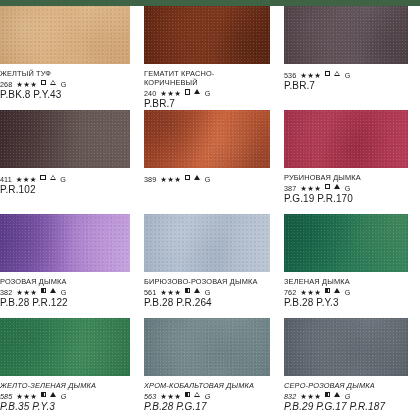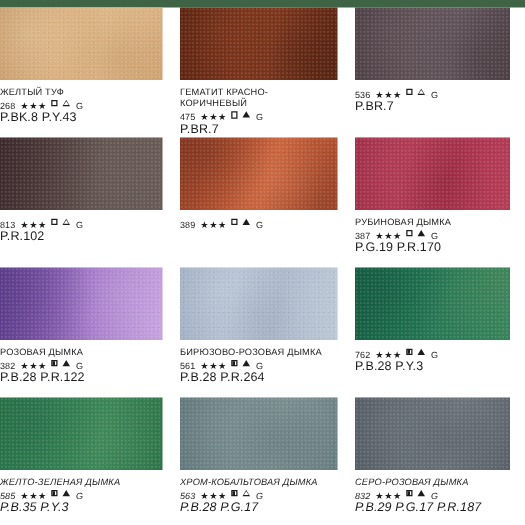--- a/index.html
+++ b/index.html
@@ -179,21 +179,21 @@
 
       <div class="cell c2">
         <div class="swatch" style="background: linear-gradient(100deg, rgb(89, 34, 15) 0%, rgb(116, 48, 26) 34%, rgb(131, 57, 31) 58%, rgb(93, 38, 18) 100%);">
           <div class="mott" style="background-image: radial-gradient(circle at 25% 30%, rgba(150, 70, 35, 0.55), transparent 50%), radial-gradient(circle at 78% 72%, rgba(45, 18, 8, 0.55), transparent 52%), radial-gradient(circle at 55% 15%, rgba(120, 55, 25, 0.4), transparent 45%);"></div>
           <div class="tex"></div>
         </div>
         <div class="info">
           <div class="cname">ГЕМАТИТ КРАСНО-
 КОРИЧНЕВЫЙ</div>
           <div class="meta">
-            <span class="num">475</span>
+            <span class="num">240</span>
             <span class="stars">★★★</span>
             <span class="sq"></span>
             <span class="tri"></span>
             <span class="gl">G</span>
           </div>
           <div class="pig">P.BR.7</div>
         </div>
       </div>
 
       <div class="cell c3">
@@ -215,21 +215,21 @@
     </div>
 
     <div class="row">
       <div class="cell c1">
         <div class="swatch" style="background: linear-gradient(100deg, rgb(61, 43, 47) 0%, rgb(81, 64, 63) 30%, rgb(98, 84, 80) 60%, rgb(107, 93, 89) 100%);">
           <div class="mott" style="background-image: radial-gradient(circle at 15% 45%, rgba(60, 38, 40, 0.6), transparent 52%), radial-gradient(circle at 70% 40%, rgba(120, 108, 104, 0.45), transparent 50%), radial-gradient(circle at 95% 80%, rgba(95, 82, 78, 0.4), transparent 48%);"></div>
           <div class="tex"></div>
         </div>
         <div class="info">
           <div class="meta">
-            <span class="num">813</span>
+            <span class="num">411</span>
             <span class="stars">★★★</span>
             <span class="sq"></span>
             <span class="tri open"></span>
             <span class="gl">G</span>
           </div>
           <div class="pig">P.R.102</div>
         </div>
       </div>
 
       <div class="cell c2">
@@ -303,20 +303,21 @@
           <div class="pig">P.B.28  P.R.264</div>
         </div>
       </div>
 
       <div class="cell c3">
         <div class="swatch" style="background: linear-gradient(100deg, rgb(21, 94, 67) 0%, rgb(31, 113, 80) 34%, rgb(42, 123, 86) 62%, rgb(53, 132, 92) 100%);">
           <div class="mott" style="background-image: radial-gradient(circle at 20% 30%, rgba(16, 72, 56, 0.55), transparent 48%), radial-gradient(circle at 70% 55%, rgba(70, 130, 95, 0.45), transparent 46%), radial-gradient(circle at 92% 18%, rgba(120, 150, 90, 0.45), transparent 42%);"></div>
           <div class="tex"></div>
         </div>
         <div class="info">
+          <div class="cname">ЗЕЛЕНАЯ ДЫМКА</div>
           <div class="meta">
             <span class="num">762</span>
             <span class="stars">★★★</span>
             <span class="sq half"></span>
             <span class="tri"></span>
             <span class="gl">G</span>
           </div>
           <div class="pig">P.B.28  P.Y.3</div>
         </div>
       </div>

